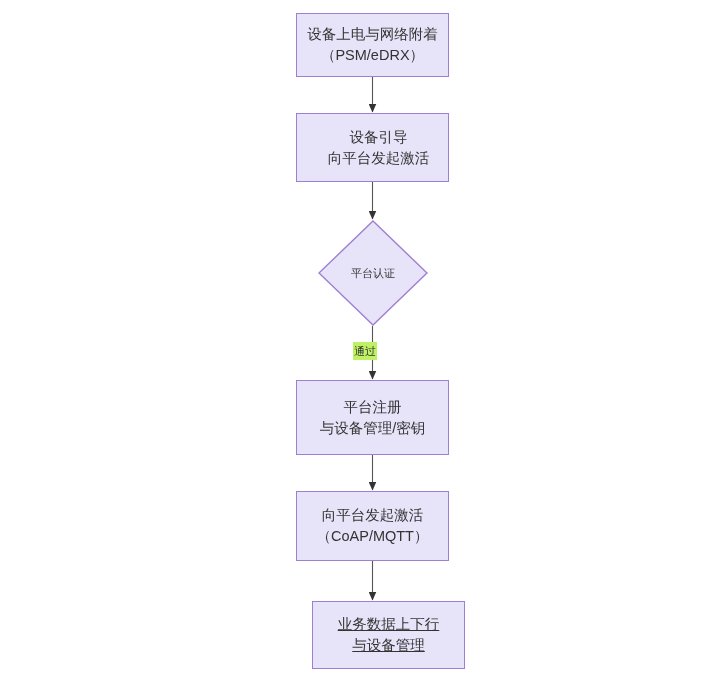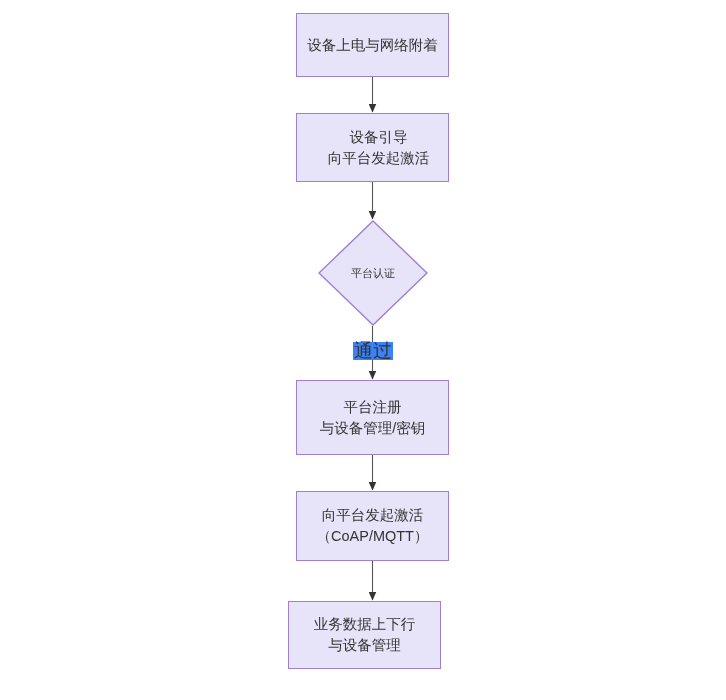--- a/index.html
+++ b/index.html
@@ -59,23 +59,23 @@
     position: relative;
     z-index: 2;
     color: #333333;
     font-size: 11px;
     line-height: 21px;
     text-align: center;
     white-space: nowrap;
   }
   .edge-label {
     position: absolute;
-    background: #3b82f6;
+    background: #bef264;
     color: #333333;
-    font-size: 19px;
+    font-size: 11px;
     line-height: 18px;
     padding: 0 1px;
     white-space: nowrap;
     text-align: center;
   }
 </style>
 </head>
 <body>
 
 <div id="flow-canvas">
@@ -93,20 +93,21 @@
 
     <line x1="372.5" y1="326" x2="372.5" y2="379" stroke="#555555" stroke-width="1.1" marker-end="url(#arrowhead)"></line>
 
     <line x1="372.5" y1="455" x2="372.5" y2="490" stroke="#555555" stroke-width="1.1" marker-end="url(#arrowhead)"></line>
 
     <line x1="372.5" y1="561" x2="372.5" y2="600" stroke="#555555" stroke-width="1.1" marker-end="url(#arrowhead)"></line>
   </svg>
 
   <div class="node" style="left:296px; top:13px; width:153px; height:64px;">
     <span class="line">设备上电与网络附着</span>
+    <span class="line">（PSM/eDRX）</span>
   </div>
 
   <div class="node" style="left:296px; top:113px; width:153px; height:69px;padding-left:12px;">
     <span class="line">设备引导</span>
     <span class="line">向平台发起激活</span>
   </div>
 
   <div class="diamond-wrap" style="left:318px; top:220px; width:110px; height:106px;">
     <svg width="110" height="106" viewBox="0 0 110 106" xmlns="http://www.w3.org/2000/svg">
       <polygon points="55,1 109,53 55,105 1,53" fill="#e7e4f9" stroke="#9f7fd2" stroke-width="1.4"></polygon>
@@ -119,18 +120,18 @@
   <div class="node" style="left:296px; top:380px; width:153px; height:75px;">
     <span class="line">平台注册</span>
     <span class="line">与设备管理/密钥</span>
   </div>
 
   <div class="node" style="left:296px; top:491px; width:153px; height:70px;">
     <span class="line">向平台发起激活</span>
     <span class="line">（CoAP/MQTT）</span>
   </div>
 
-  <div class="node" style="left:288px; top:601px; width:153px; height:68px;">
+  <div class="node" style="left:312px; top:601px; width:153px; height:68px;text-decoration:underline;">
     <span class="line">业务数据上下行</span>
     <span class="line">与设备管理</span>
   </div>
 
 </div>
 
 </body></html>

